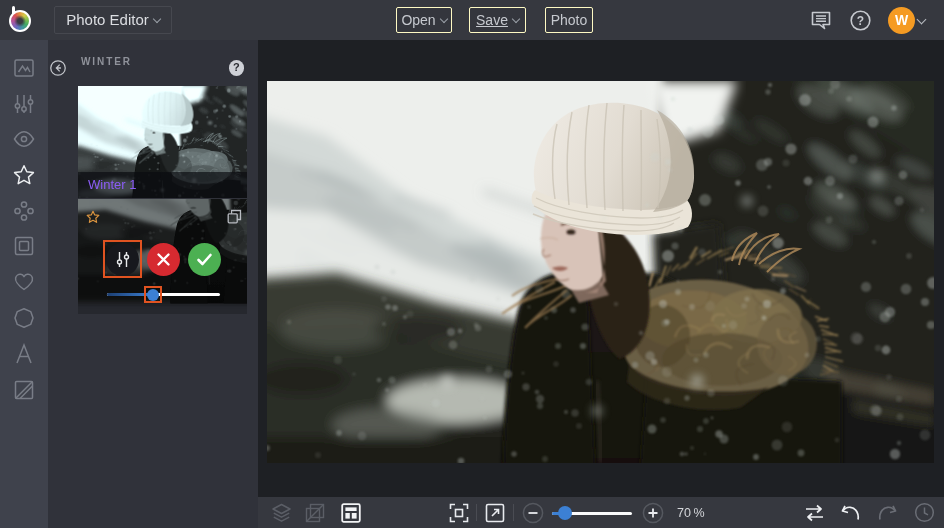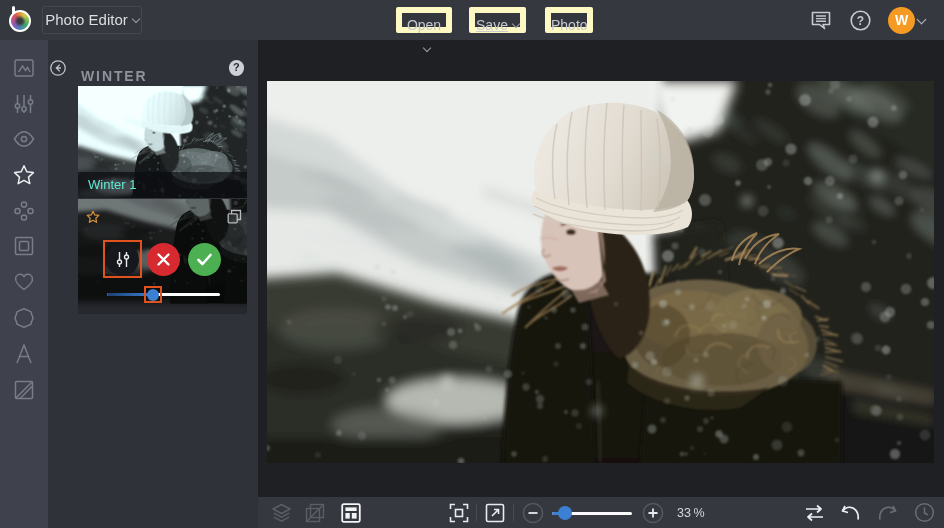--- a/index.html
+++ b/index.html
@@ -2,43 +2,43 @@
 <html><head>
 <meta charset="utf-8">
 <style>
 html,body{margin:0;padding:0;width:944px;height:528px;overflow:hidden;background:#1e2024;
 font-family:"Liberation Sans",sans-serif;-webkit-font-smoothing:antialiased;}
 *{box-sizing:border-box;}
 .abs{position:absolute;}
 
 #topbar{position:absolute;left:0;top:0;width:944px;height:40px;background:#36383f;z-index:5;}
 #logo{position:absolute;left:9px;top:2px;width:27px;height:35px;}
-#pebtn{position:absolute;left:42px;top:6px;width:100px;height:28px;border:1px solid #46484f;
+#pebtn{position:absolute;left:54px;top:6px;width:118px;height:28px;border:1px solid #46484f;
 border-radius:2px;color:#dcdee2;font-size:15px;line-height:26px;text-align:center;}
 #pebtn .chev{color:#9a9da4;font-size:11px;}
-.tbtn{position:absolute;top:7px;height:26px;border:6px solid #fef9c3;background:#34363d;
+.tbtn{position:absolute;top:7px;height:26px;border:1px solid #fef9c3;background:#34363d;
 border-radius:2px;color:#c6c9cf;font-size:14px;line-height:24px;text-align:center;}
 .chev{display:inline-block;width:6px;height:6px;border-right:1.6px solid #9aa0a8;border-bottom:1.6px solid #9aa0a8;
 transform:rotate(45deg);margin-left:5px;vertical-align:3px;}
 #chaticon{position:absolute;left:810px;top:11px;}
 #helpicon{position:absolute;left:850px;top:10px;}
 #avatar{position:absolute;left:888px;top:7px;width:27px;height:27px;border-radius:50%;
 background:#f59b23;color:#fff;font-weight:bold;font-size:14px;text-align:center;line-height:27px;}
 #avchev{position:absolute;left:918px;top:16px;}
 
 #sidebar{position:absolute;left:0;top:40px;width:48px;height:488px;background:#3f424c;z-index:4;}
 .sic{position:absolute;left:13px;width:22px;height:22px;}
 
 #panel{position:absolute;left:48px;top:40px;width:210px;height:488px;background:#30323a;z-index:3;}
-#ptitle{z-index:4;position:absolute;left:81px;top:68px;font-size:14px;font-weight:bold;letter-spacing:1.9px;color:#8f929a;}
+#ptitle{z-index:4;position:absolute;left:81px;top:56px;font-size:10px;font-weight:bold;letter-spacing:1.9px;color:#8f929a;}
 #phelp{z-index:4;position:absolute;left:228.5px;top:60px;width:15.5px;height:15.5px;border-radius:50%;background:#ced1d7;
 color:#2b2d33;font-size:11px;font-weight:bold;text-align:center;line-height:15.5px;}
 #thumb{z-index:4;position:absolute;left:78px;top:86px;width:169px;height:112px;background:#555;overflow:hidden;}
 #thumblabel{z-index:5;position:absolute;left:78px;top:172px;width:169px;height:26px;background:rgba(10,12,16,0.68);
-color:#5eead4;font-size:13px;line-height:26px;padding-left:10px;}
+color:#8b5cf6;font-size:13px;line-height:26px;padding-left:10px;}
 #card{z-index:4;position:absolute;left:78px;top:199px;width:169px;height:115px;background:#26282e;overflow:hidden;}
 
 
 .cbtn{z-index:4;position:absolute;top:243px;width:33px;height:33px;border-radius:50%;}
 #btn-adj{left:106px;background:#17181d;}
 #selrect{z-index:5;position:absolute;left:103px;top:240px;width:39px;height:38px;border:2.5px solid #e05321;}
 #btn-x{left:147px;background:#d62a30;}
 #btn-ok{left:188px;background:#4cb052;}
 #slider1{z-index:4;position:absolute;left:107px;top:293px;width:113px;height:3px;border-radius:2px;background:#fff;}
 #slider1 .fill{position:absolute;left:0;top:0;height:3px;width:46px;border-radius:2px;
@@ -642,21 +642,21 @@
   <path d="M6.5 11 h9" stroke="#e8eaee" stroke-width="1.8"></path>
 </svg>
 <div id="zslider">
     <div class="fill"></div>
   </div>
 <div id="zdot"></div>
 <svg class="bic" style="left:642px;top:502px;z-index:7" width="22" height="22" viewBox="0 0 22 22">
   <circle cx="11" cy="11" r="9.6" fill="none" stroke="#55585f" stroke-width="1.5"></circle>
   <path d="M6.5 11 h9 M11 6.5 v9" stroke="#e8eaee" stroke-width="1.8"></path>
 </svg>
-<div id="zoomtxt">33 %</div>
+<div id="zoomtxt">70 %</div>
 <svg class="bic" style="left:804px;z-index:7" width="21" height="20" viewBox="0 0 21 20">
   <g fill="none" stroke="#eef0f3" stroke-width="1.7">
     <path d="M2 6 H16 M13 2.5 L17 6 L13 9.5" stroke-linejoin="round"></path>
     <path d="M19 14 H5 M8 10.5 L4 14 L8 17.5" stroke-linejoin="round"></path>
   </g>
 </svg>
 <svg class="bic" style="left:840px;z-index:7" width="21" height="20" viewBox="0 0 21 20">
   <path d="M5 3 L2.5 8 L8 9.5" fill="none" stroke="#eef0f3" stroke-width="1.7" stroke-linejoin="round"></path>
   <path d="M3 7.5 C7 2.5 14 3.5 17 9 C18.2 11.3 18.5 14 18 16.5" fill="none" stroke="#eef0f3" stroke-width="1.7"></path>
 </svg>

